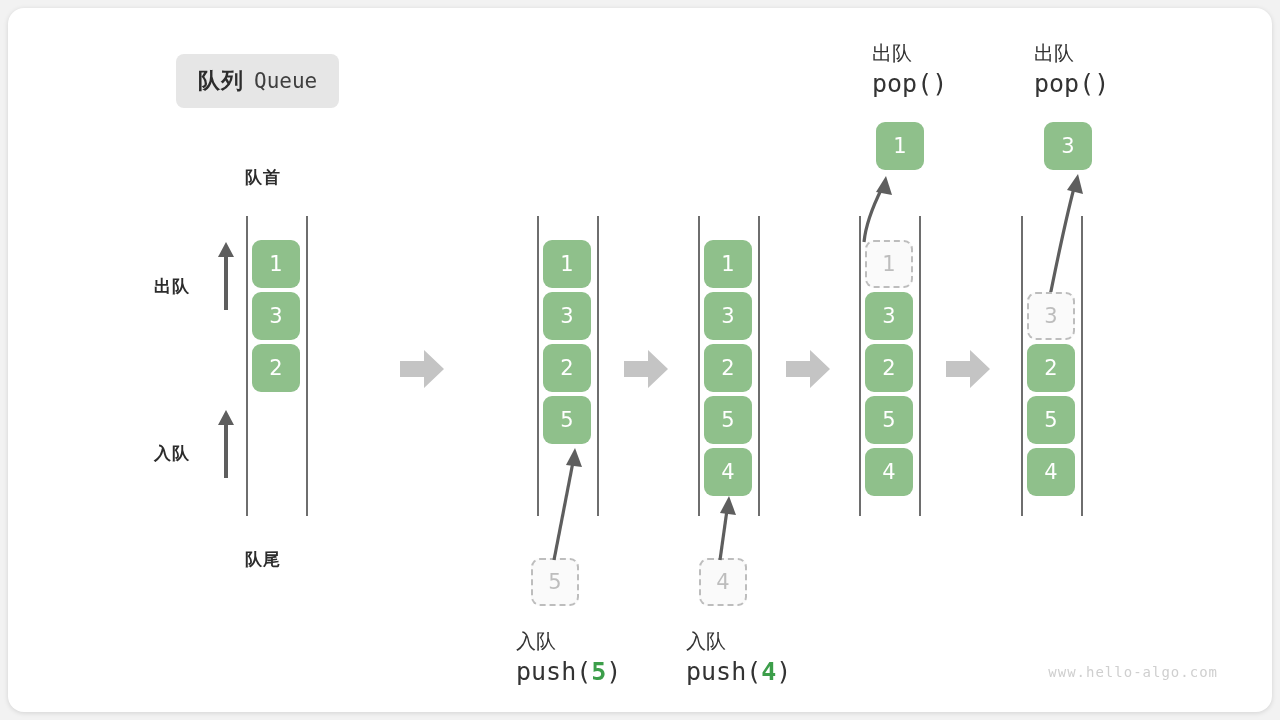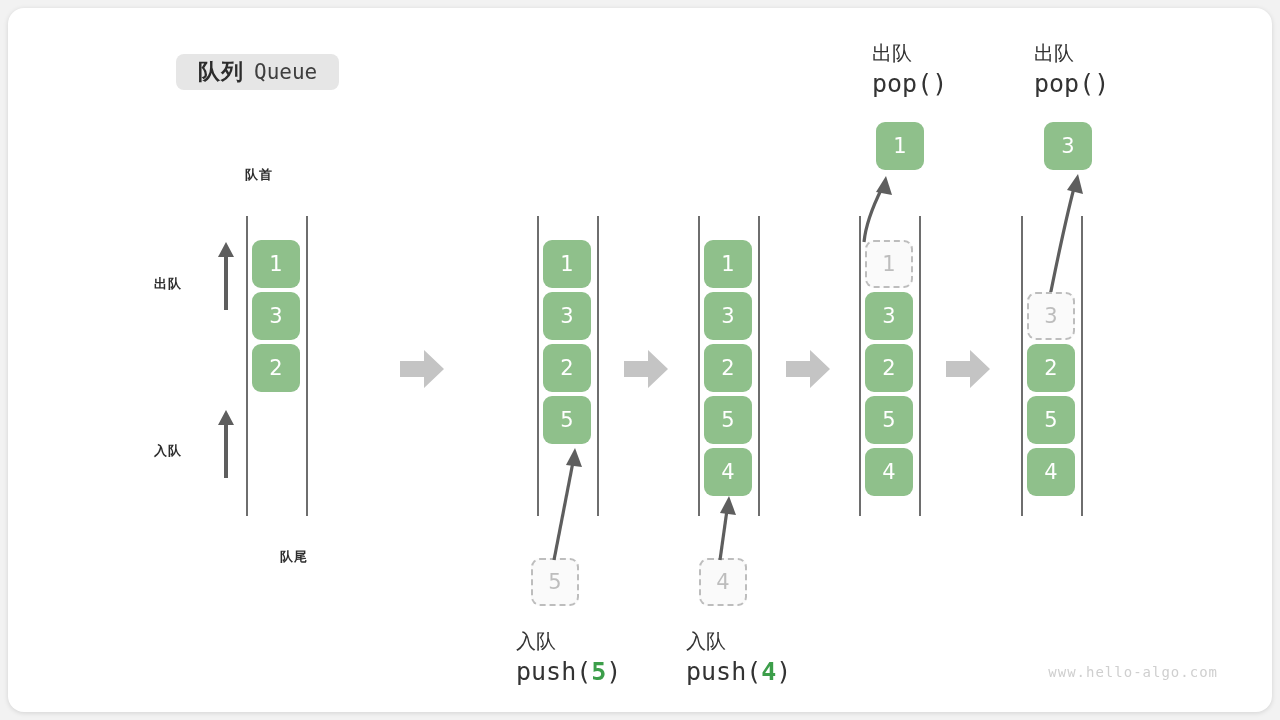--- a/index.html
+++ b/index.html
@@ -28,21 +28,21 @@
     background: #ffffff;
     border-radius: 16px;
     box-shadow: 0 1px 5px rgba(0,0,0,0.13);
   }
 
   
   .title-badge {
     position: absolute;
     left: 168px;
     top: 46px;
-    height: 36px;
+    height: 54px;
     padding: 0 22px;
     display: flex;
     align-items: center;
     gap: 10px;
     background: #e6e6e6;
     border-radius: 8px;
   }
   .title-cn {
     font-size: 22px;
     font-weight: bold;
@@ -51,21 +51,21 @@
   }
   .title-en {
     font-size: 21px;
     color: #3f3f3f;
     font-family: "DejaVu Sans Mono", "Liberation Mono", monospace;
   }
 
   
   .lbl-bold {
     position: absolute;
-    font-size: 13px;
+    font-size: 17px;
     font-weight: bold;
     color: #2c2c2c;
     letter-spacing: 1px;
     white-space: nowrap;
   }
   .caption {
     position: absolute;
     text-align: left;
     white-space: nowrap;
     color: #3a3a3a;
@@ -146,21 +146,21 @@
 
 <div class="page">
   <div class="card">
 
     <div class="title-badge">
       <span class="title-cn">队列</span>
       <span class="title-en">Queue</span>
     </div>
 
     <div class="lbl-bold" style="left:237px; top:158px;">队首</div>
-    <div class="lbl-bold" style="left:237px; top:540px;margin-left:35px;">队尾</div>
+    <div class="lbl-bold" style="left:237px; top:540px;">队尾</div>
     <div class="lbl-bold" style="left:146px; top:267px;">出队</div>
     <div class="lbl-bold" style="left:146px; top:434px;">入队</div>
 
     <svg class="vert-arrow" style="left:206px; top:232px;" width="24" height="72">
       <line x1="12" y1="70" x2="12" y2="14" stroke="#5e5e5e" stroke-width="4"></line>
       <polygon points="12,2 4,17 20,17" fill="#5e5e5e"></polygon>
     </svg>
 
     <svg class="vert-arrow" style="left:206px; top:400px;" width="24" height="72">
       <line x1="12" y1="70" x2="12" y2="14" stroke="#5e5e5e" stroke-width="4"></line>

